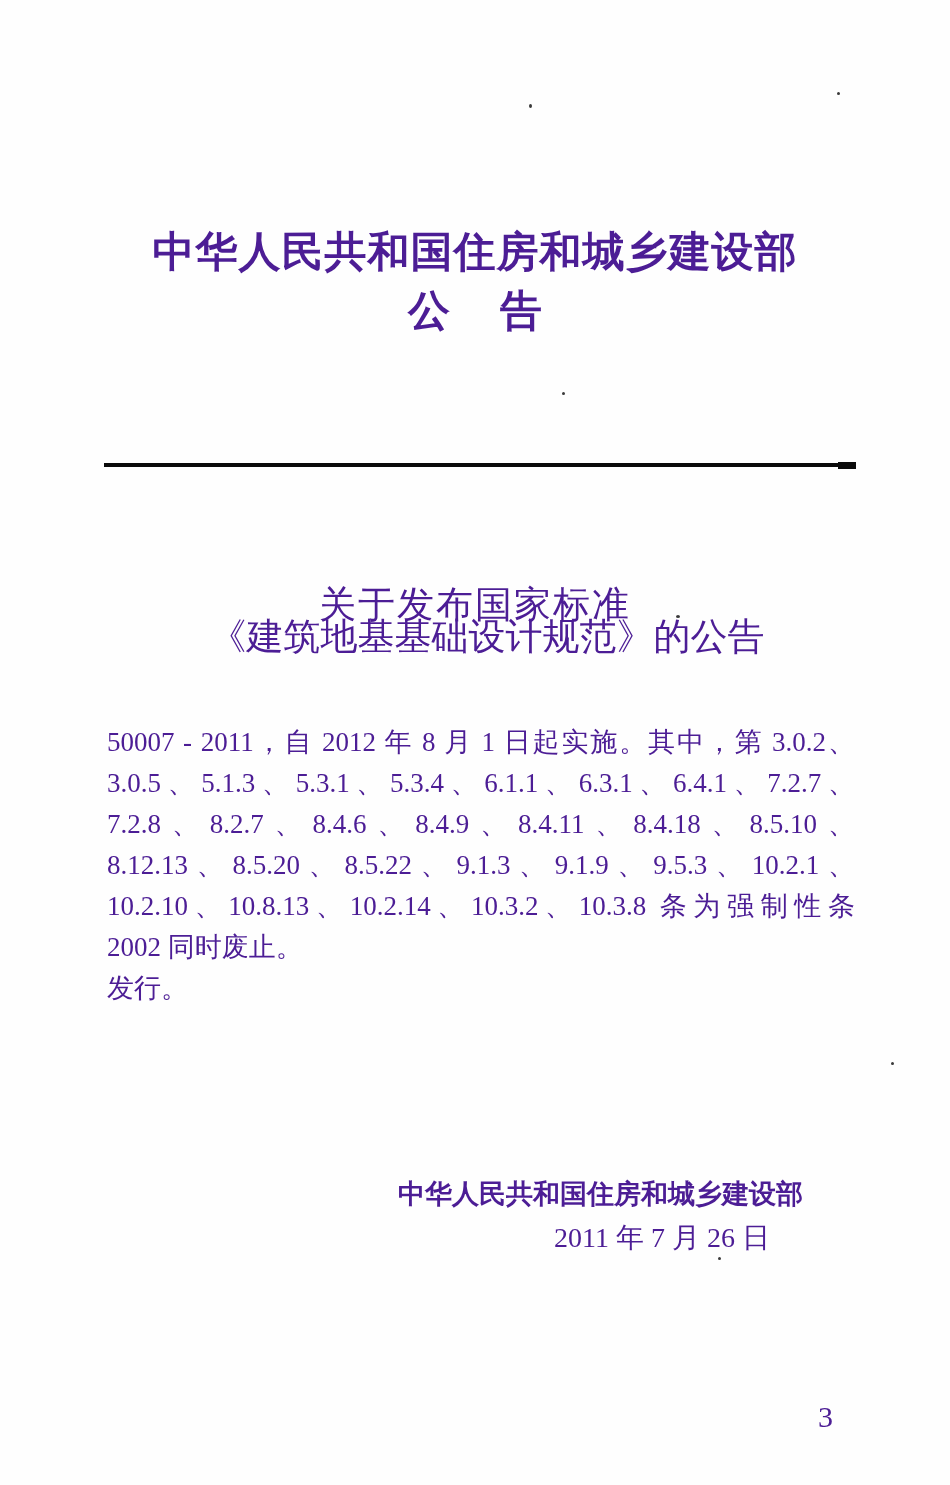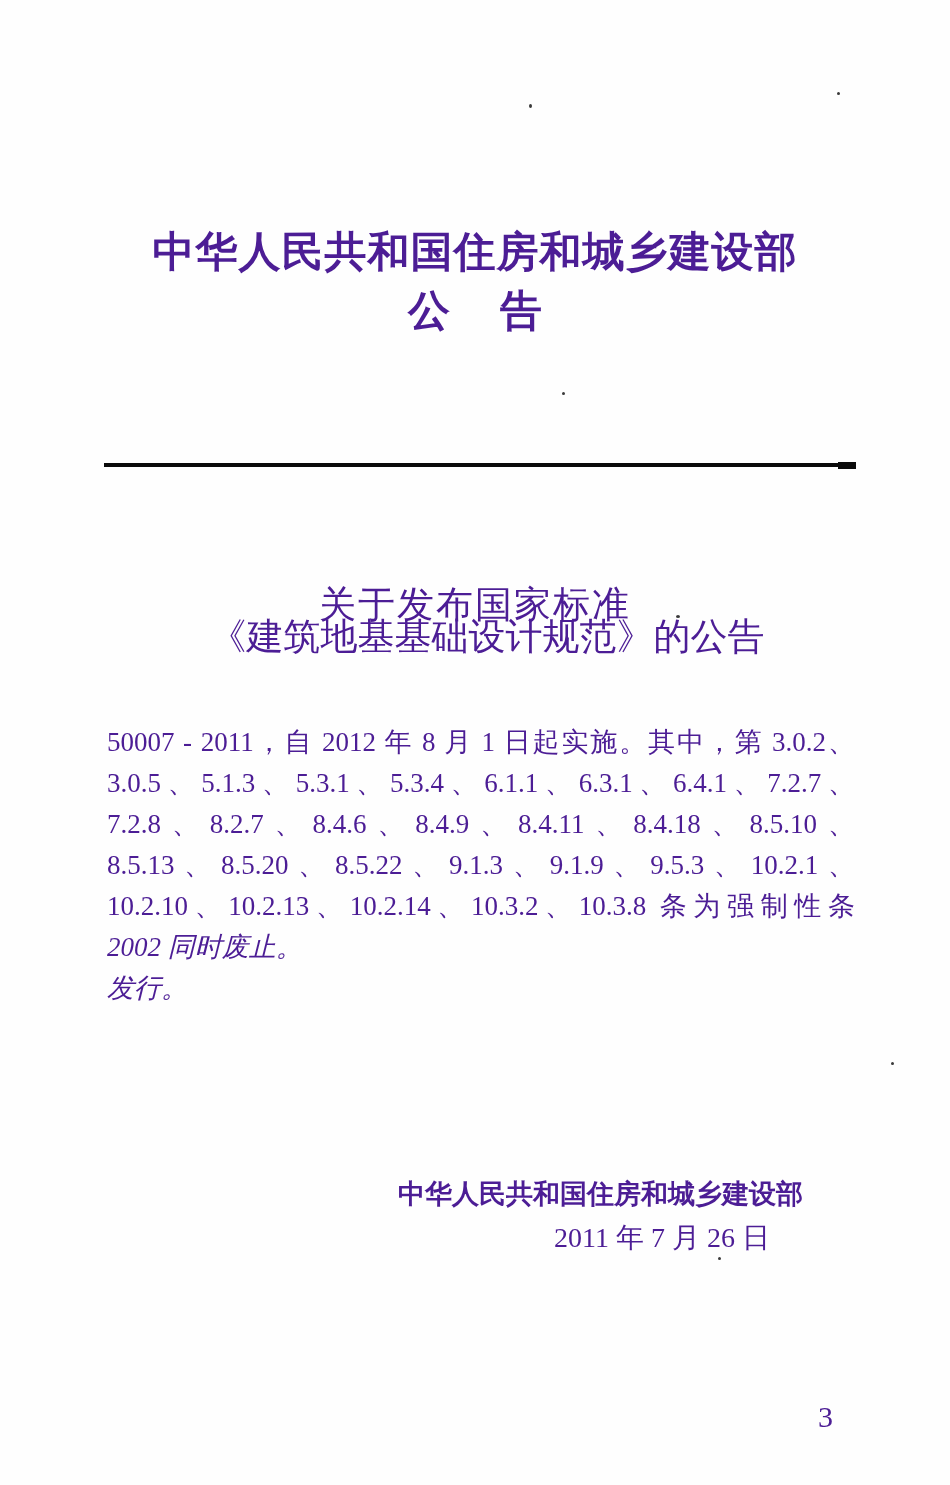--- a/index.html
+++ b/index.html
@@ -104,21 +104,20 @@
     line-height: 41px;
     text-align: justify;
     text-align-last: justify;
     text-justify: inter-character;
     white-space: nowrap;
     overflow: hidden;
   }
   .body-line.plain {
     text-align: left;
     text-align-last: left;
-    font-style: italic;
   }
   .body-line.indent {
     padding-left: 54px;
   }
   
   .signature-name {
     position: absolute;
     top: 1178px;
     right: 147px;
     font-family: "Liberation Sans", "DejaVu Sans", sans-serif;
@@ -173,22 +172,22 @@
   <div class="header-rule"></div>
   <div class="header-rule-endblob"></div>
 
   <div class="ann-title-1">关于发布国家标准</div>
   <div class="ann-title-2">《建筑地基基础设计规范》的公告</div>
 
   <div class="body-block">
     <div class="body-line">50007 - 2011，自 2012 年 8 月 1 日起实施。其中，第 3.0.2、</div>
     <div class="body-line">3.0.5、5.1.3、5.3.1、5.3.4、6.1.1、6.3.1、6.4.1、7.2.7、</div>
     <div class="body-line">7.2.8、8.2.7、8.4.6、8.4.9、8.4.11、8.4.18、8.5.10、</div>
-    <div class="body-line">8.5.13、8.5.20、8.5.22、9.1.3、9.1.9、9.5.3、10.2.1、</div>
-    <div class="body-line">10.2.10、10.2.13、10.2.14、10.3.2、10.3.8 条为强制性条</div>
+    <div class="body-line">8.12.13、8.5.20、8.5.22、9.1.3、9.1.9、9.5.3、10.2.1、</div>
+    <div class="body-line">10.2.10、10.8.13、10.2.14、10.3.2、10.3.8 条为强制性条</div>
     <div class="body-line plain">2002 同时废止。</div>
     <div class="body-line plain">发行。</div>
   </div>
 
   <div class="signature-name">中华人民共和国住房和城乡建设部</div>
   <div class="signature-date">2011 年 7 月 26 日</div>
 
   <div class="page-number">3</div>
 
   <div class="noise n1"></div>

